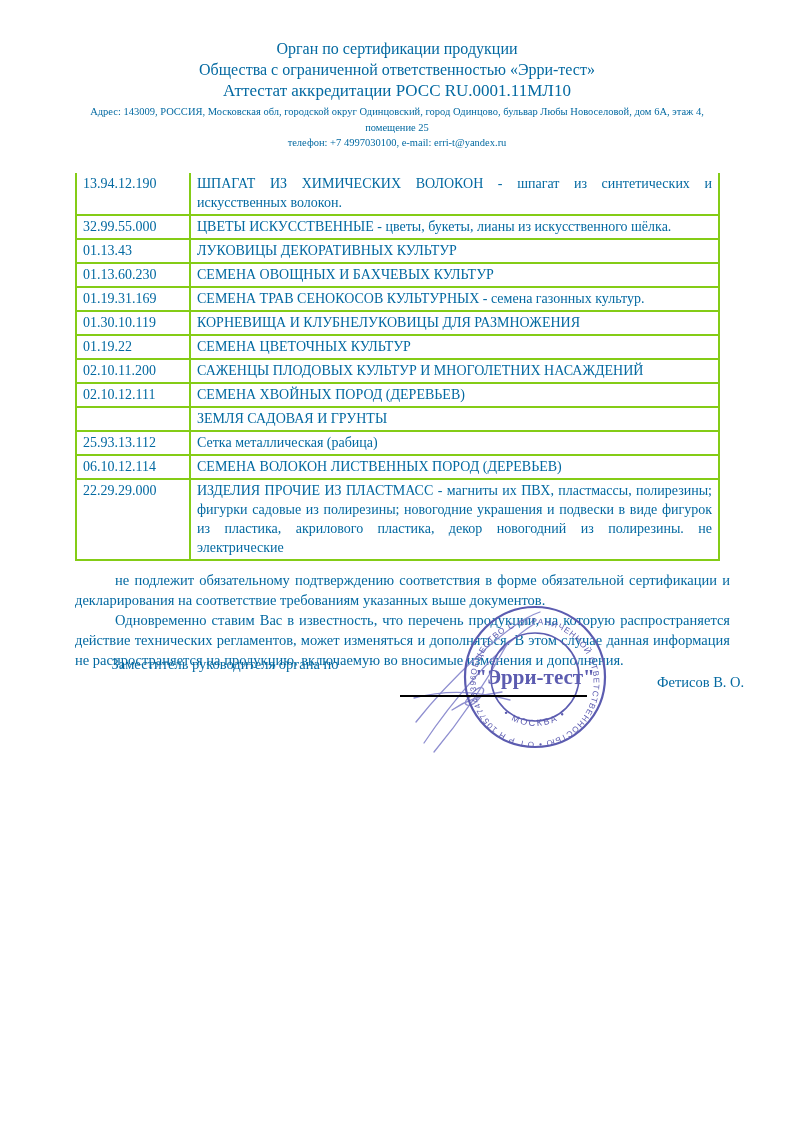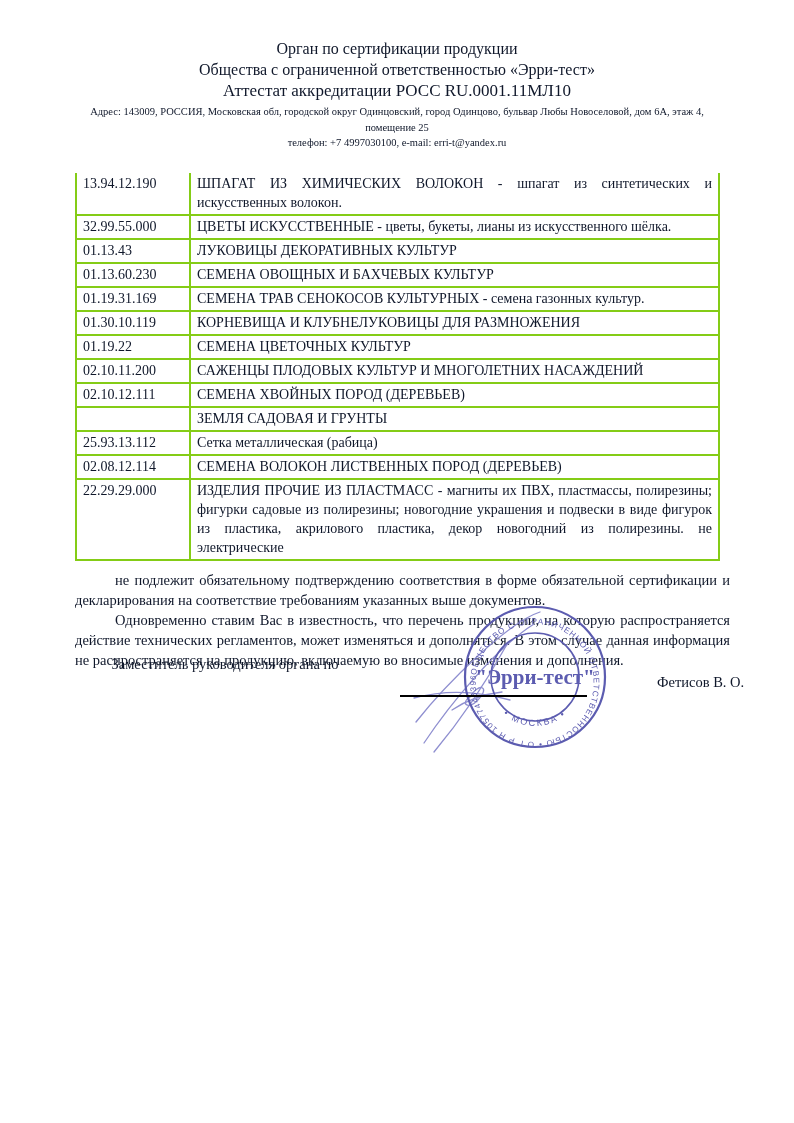--- a/index.html
+++ b/index.html
@@ -2,21 +2,21 @@
 <html><head>
 <meta charset="utf-8">
 <style>
   html,body { margin:0; padding:0; background:#888; }
   .page {
     position:relative;
     width:794px; height:1123px;
     margin:0 auto;
     background:#ffffff;
     font-family:"Liberation Serif", serif;
-    color:#0f172a;
+    color:#0369a1;
     overflow:hidden;
   }
   
   .header { padding-top:38px; text-align:center; }
   .header .h-line1 { font-size:16px; line-height:21px; }
   .header .h-line2 { font-size:16px; line-height:21px; }
   .header .h-line3 { font-size:17px; line-height:22px; }
   .header .h-addr  { font-size:10.5px; line-height:13px; margin-top:3px; }
   .header .h-contacts { font-size:10.5px; line-height:13px; margin-top:2px; }
 
@@ -118,21 +118,21 @@
         </tr>
       <tr>
           <td class="code"></td>
           <td class="desc">ЗЕМЛЯ САДОВАЯ И ГРУНТЫ</td>
         </tr>
       <tr>
           <td class="code">25.93.13.112</td>
           <td class="desc">Сетка металлическая (рабица)</td>
         </tr>
       <tr>
-          <td class="code">02.08.12.114</td>
+          <td class="code">06.10.12.114</td>
           <td class="desc">СЕМЕНА ВОЛОКОН ЛИСТВЕННЫХ ПОРОД (ДЕРЕВЬЕВ)</td>
         </tr>
       <tr>
           <td class="code">22.29.29.000</td>
           <td class="desc">ИЗДЕЛИЯ ПРОЧИЕ ИЗ ПЛАСТМАСС - магниты их ПВХ, пластмассы, полирезины; фигурки садовые из полирезины;  новогодние украшения и подвески в виде фигурок из пластика, акрилового пластика, декор новогодний из полирезины. не электрические</td>
         </tr>
     </tbody>
   </table>
 
   <div class="bodytext">

